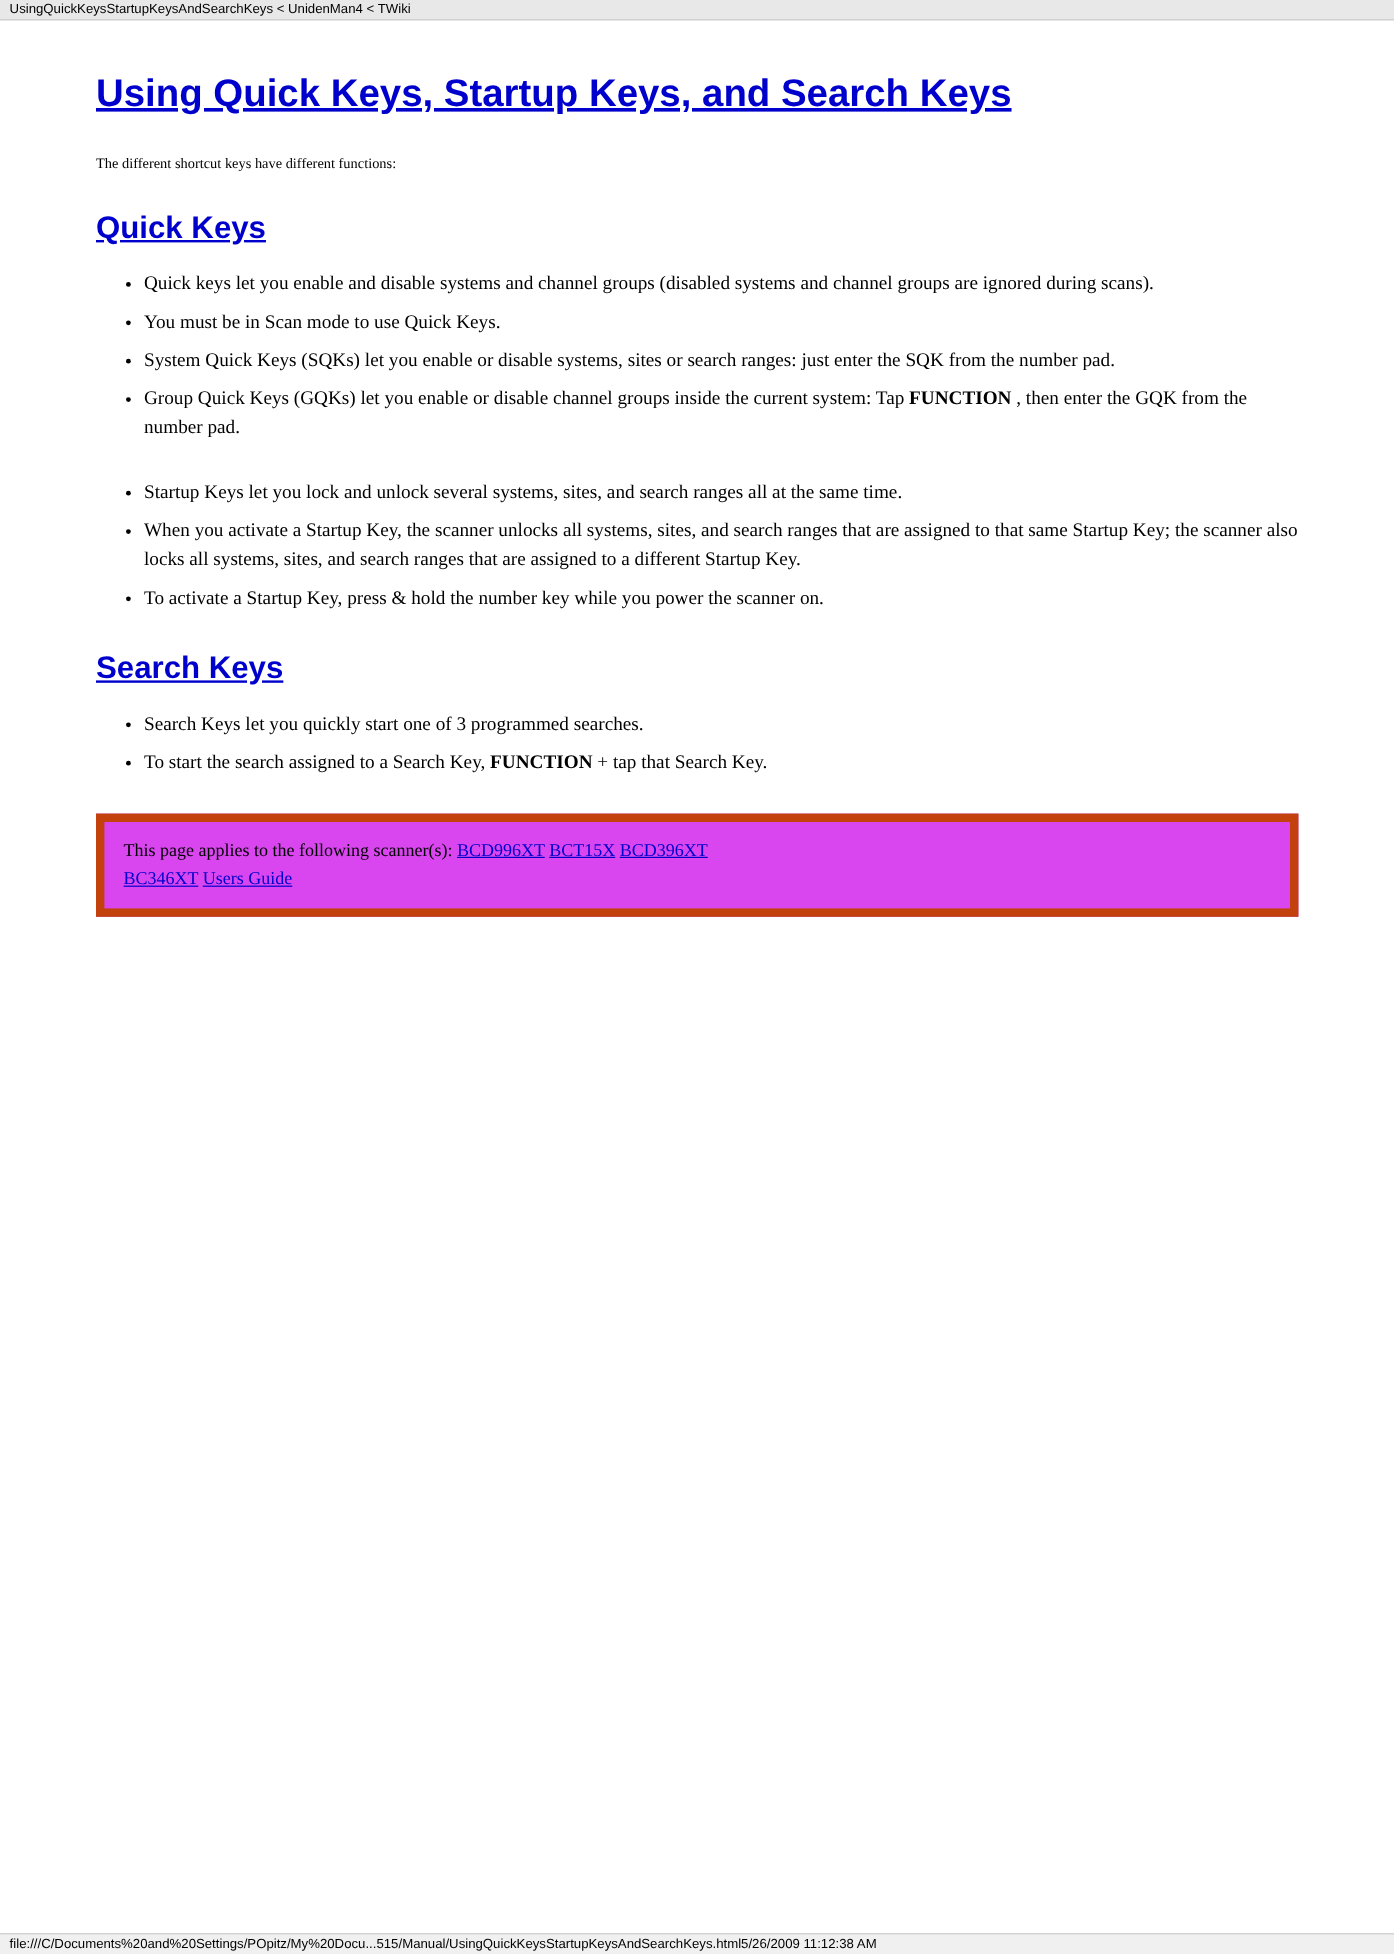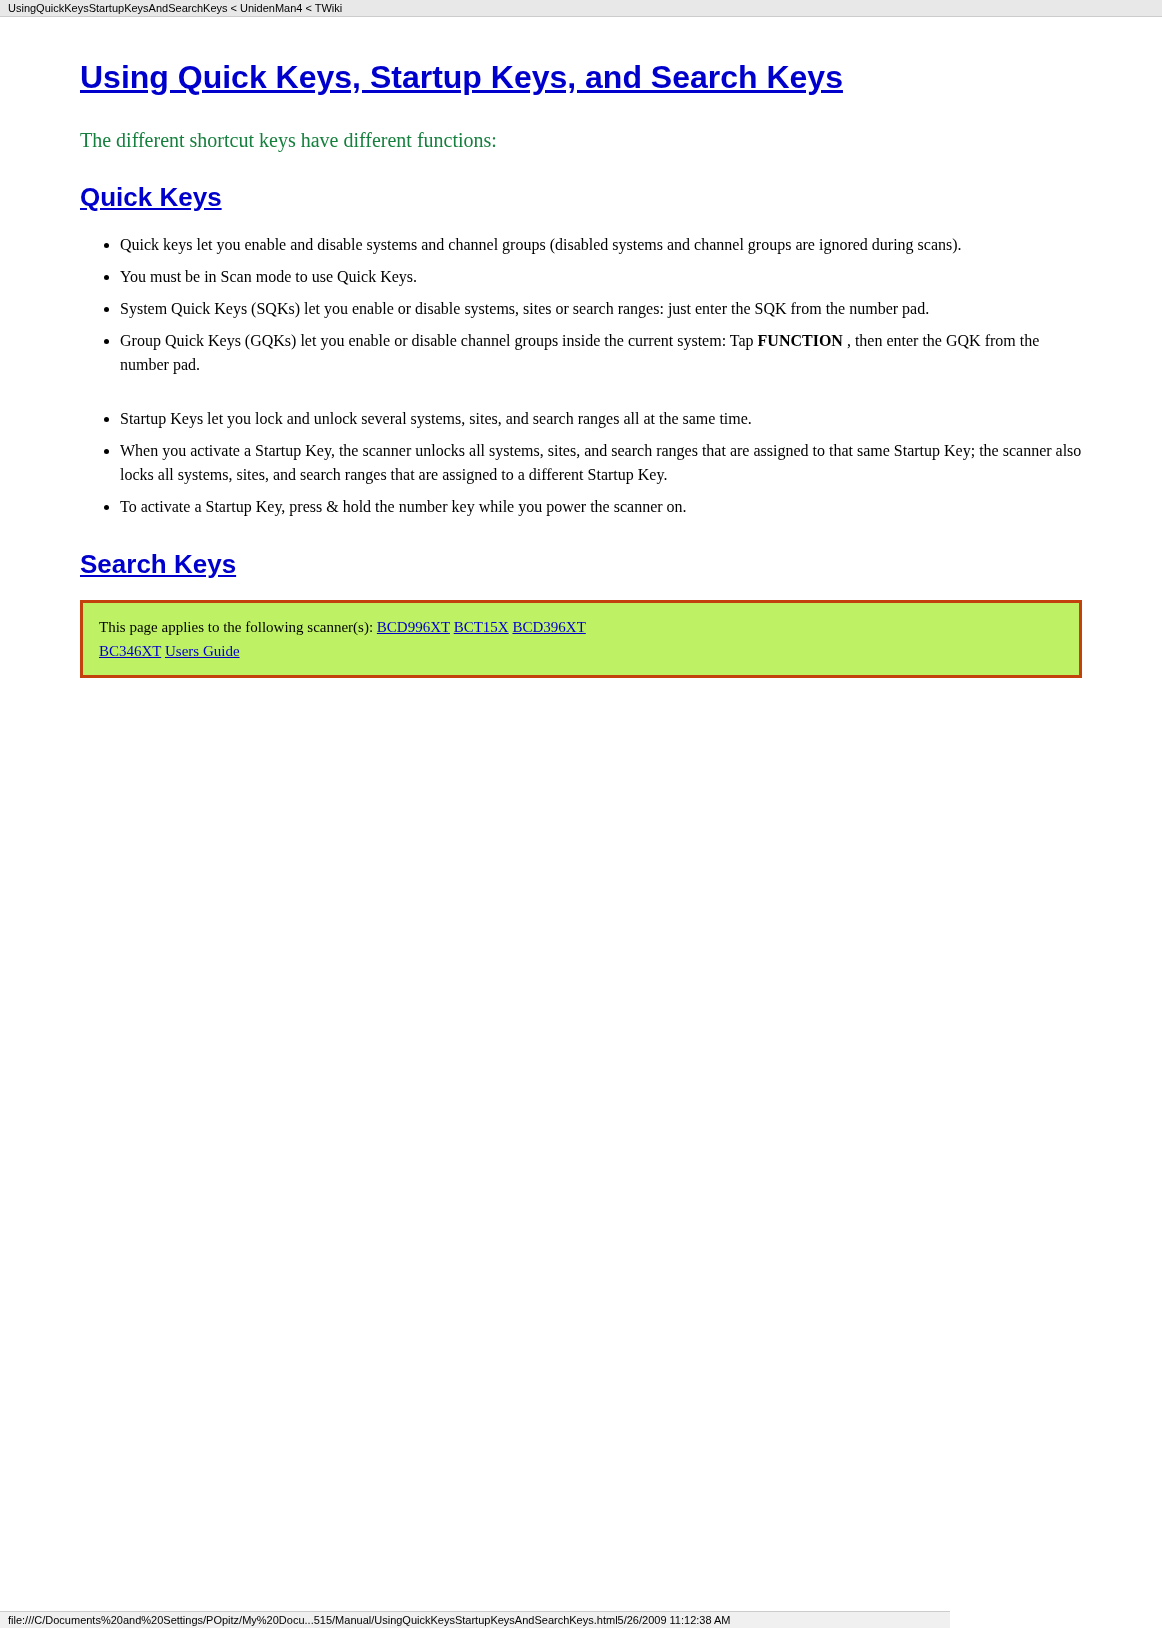--- a/index.html
+++ b/index.html
@@ -36,22 +36,22 @@
       font-size: 32px;
       font-weight: bold;
       color: #0000cc;
       text-decoration: underline;
       line-height: 1.3;
       margin-bottom: 30px;
       font-family: Arial, sans-serif;
     }
 
     .intro-text {
-      font-size: 20px;
-      color: #15803d;
+      font-size: 12px;
+      color: #000000;
       margin-bottom: 30px;
       font-family: Times New Roman, serif;
     }
 
     h2.section-heading {
       font-size: 26px;
       font-weight: bold;
       color: #0000cc;
       text-decoration: underline;
       margin-bottom: 20px;
@@ -72,40 +72,40 @@
       line-height: 1.5;
       font-family: Times New Roman, serif;
     }
 
     ul.section-list li strong {
       font-weight: bold;
       text-align: center;
     }
 
     .applies-box {
-      border: 3px solid #c2410c;
-      background: #bef264;
+      border: 7px solid #c2410c;
+      background: #d946ef;
       padding: 12px 16px;
       margin-top: 20px;
       margin-bottom: 30px;
       font-size: 15px;
       font-family: Times New Roman, serif;
       line-height: 1.6;
     }
 
     .applies-box a {
       color: #0000cc;
       text-decoration: underline;
     }
 
     .bottom-bar {
       position: fixed;
       bottom: 0;
       left: 0;
-      width: 950px;
+      width: 1162px;
       background: #f0f0f0;
       border-top: 1px solid #ccc;
       font-size: 11px;
       font-family: Arial, sans-serif;
       padding: 2px 8px;
       color: #000;
     }
 
     a.link {
       color: #0000cc;
@@ -131,20 +131,24 @@
     <li>Group Quick Keys (GQKs) let you enable or disable channel groups inside the current system: Tap <strong>FUNCTION</strong> , then enter the GQK from the number pad.</li>
   </ul>
 
   <ul class="section-list">
     <li>Startup Keys let you lock and unlock several systems, sites, and search ranges all at the same time.</li>
     <li>When you activate a Startup Key, the scanner unlocks all systems, sites, and search ranges that are assigned to that same Startup Key; the scanner also locks all systems, sites, and search ranges that are assigned to a different Startup Key.</li>
     <li>To activate a Startup Key, press &amp; hold the number key while you power the scanner on.</li>
   </ul>
 
   <h2 class="section-heading">Search Keys</h2>
+  <ul class="section-list">
+    <li>Search Keys let you quickly start one of 3 programmed searches.</li>
+    <li>To start the search assigned to a Search Key, <strong>FUNCTION</strong> + tap that Search Key.</li>
+  </ul>
 
   <div class="applies-box">
     <span>This page applies to the following scanner(s):</span>
     <a href="#" class="link"> BCD996XT</a>
     <a href="#" class="link"> BCT15X</a>
     <a href="#" class="link"> BCD396XT</a><br>
     <a href="#" class="link">BC346XT</a>
     <a href="#" class="link"> Users Guide</a>
   </div>
 

